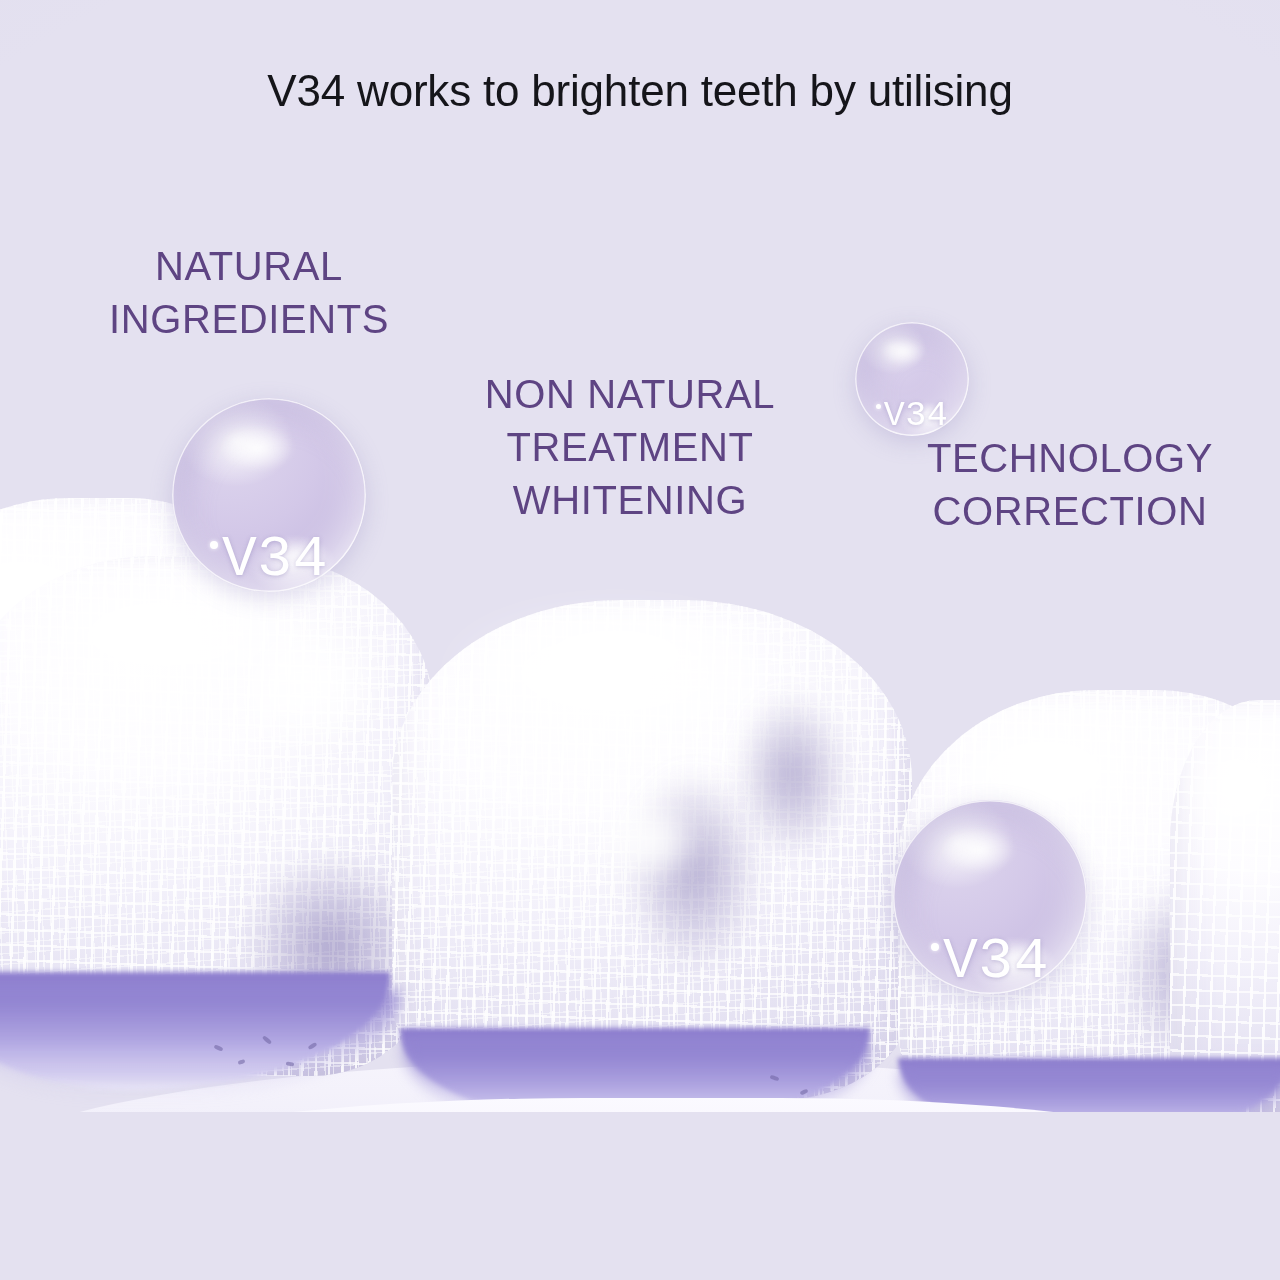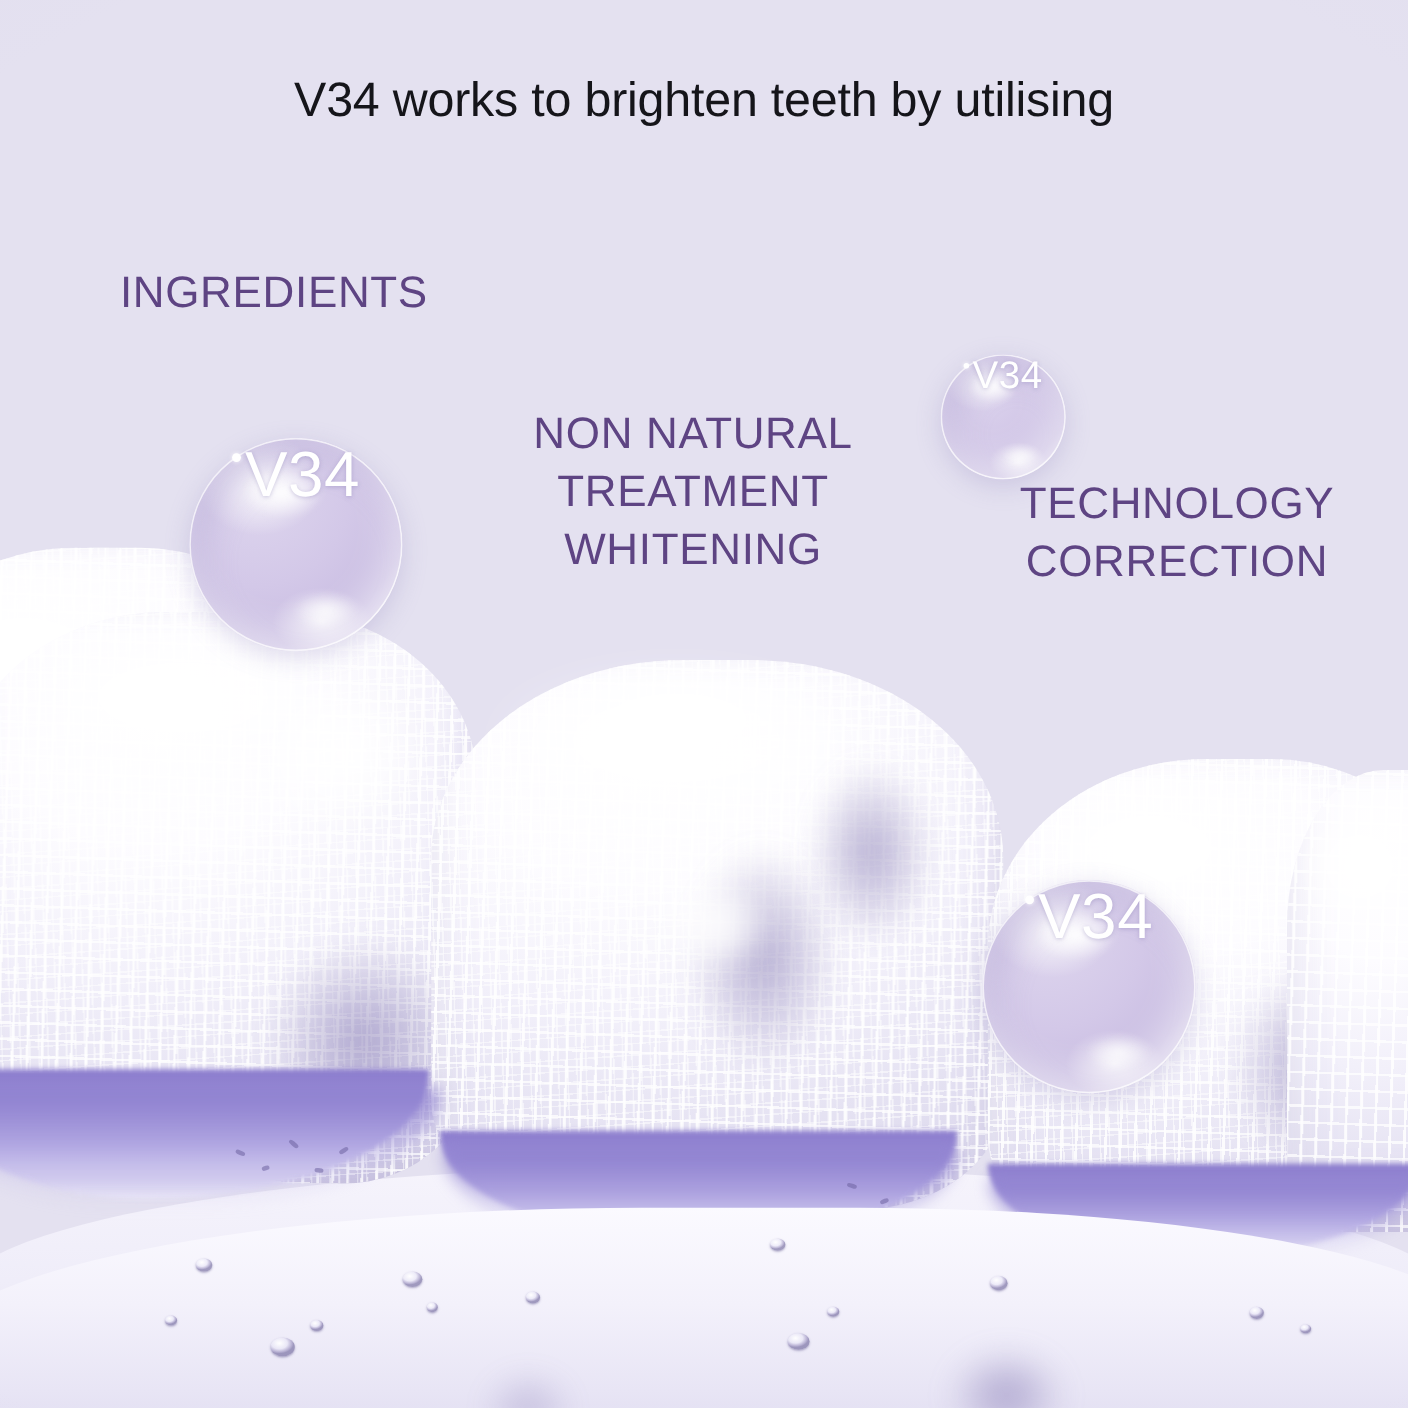--- a/index.html
+++ b/index.html
@@ -1,21 +1,21 @@
 <!DOCTYPE html>
 <html><head>
 <meta charset="utf-8">
 <style>
   html,body{margin:0;padding:0;}
   body{
     width:1280px;height:1280px;overflow:hidden;
     font-family:"Liberation Sans","DejaVu Sans",sans-serif;
     background:#e4e1f0;
   }
-  #stage{position:relative;width:1280px;height:1280px;overflow:hidden;background:#e4e1f0;}
+  #stage{position:relative;width:1280px;height:1112px;overflow:hidden;background:#e4e1f0;}
 
   
   #photo{position:absolute;left:0;top:0;width:1280px;height:1280px;overflow:hidden;}
 
   .tooth{position:absolute;overflow:hidden;}
   .tooth .body{
     position:absolute;left:0;top:0;right:0;bottom:0;
     background:
       radial-gradient(120% 90% at 38% 18%, #ffffff 0%, #fdfcff 26%, #f2f0fa 52%, #e3e0f1 80%, #d8d4ea 100%);
     box-shadow: inset 0 -30px 60px -20px rgba(150,140,190,.45),
@@ -80,21 +80,21 @@
     position:absolute;border-radius:50%;
     background:
       radial-gradient(42% 34% at 33% 22%, rgba(255,255,255,.85), rgba(255,255,255,0) 70%),
       radial-gradient(32% 22% at 62% 86%, rgba(255,255,255,.75), rgba(255,255,255,0) 72%),
       radial-gradient(120% 120% at 30% 24%, #ded6ee 0%, #d3c8e8 38%, #c9bde2 62%, #dcd4ee 86%, #efeaf8 100%);
     box-shadow:
       inset 0 0 0 1.5px rgba(255,255,255,.72),
       inset -10px -14px 34px rgba(255,255,255,.55),
       inset 12px 16px 30px rgba(160,146,200,.30),
       0 6px 22px rgba(150,138,192,.30);
-    display:flex;align-items:flex-start;justify-content:center;
+    display:flex;align-items:flex-end;justify-content:center;font-family:Liberation Mono, monospace;
   }
   .bubble .bb-label{
     position:relative;
     color:#ffffff;
     font-weight:400;
     letter-spacing:.5px;
     text-shadow:0 1px 4px rgba(120,108,170,.35);
     white-space:nowrap;
     display:flex;align-items:center;
   }
@@ -230,20 +230,21 @@
     <div class="speckle" style="left:800px;top:1090px;width:8px;height:4px;transform:rotate(-22deg);"></div>
 
     <div class="vignette"></div>
   </div>
 
   <div id="headline">
     <span class="ln">V34 works to brighten teeth by utilising</span>
   </div>
 
   <div class="feature" id="f-natural">
+    <span class="ln">NATURAL</span>
     <span class="ln">INGREDIENTS</span>
   </div>
 
   <div class="feature" id="f-noninvasive">
     <span class="ln">NON NATURAL</span>
     <span class="ln">TREATMENT</span>
     <span class="ln">WHITENING</span>
   </div>
 
   <div class="feature" id="f-color">

